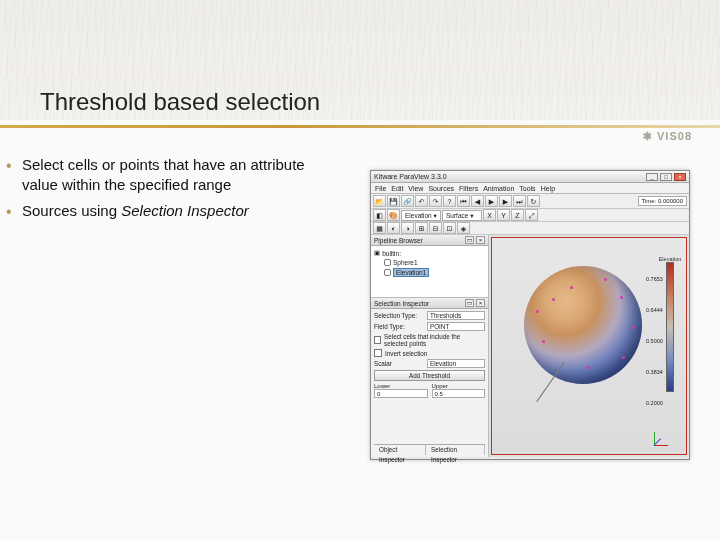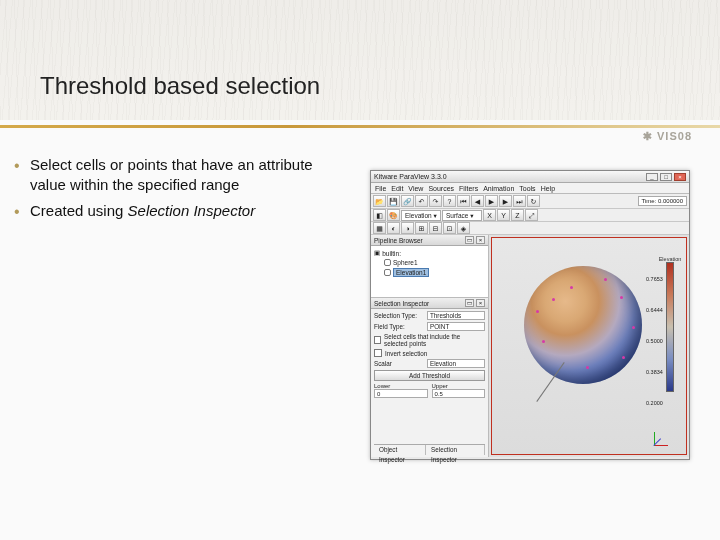--- a/index.html
+++ b/index.html
@@ -12,35 +12,35 @@
   }
   .texture {
     position: absolute; top: 0; left: 0; width: 720px; height: 120px;
     background:
       repeating-linear-gradient(95deg, rgba(180,175,165,0.15) 0px, rgba(180,175,165,0.15) 1px, transparent 1px, transparent 6px),
       repeating-linear-gradient(88deg, rgba(160,155,145,0.12) 0px, rgba(160,155,145,0.12) 1px, transparent 1px, transparent 9px),
       linear-gradient(#e8e5de, #f0ede6);
     opacity: 0.6;
   }
   .slide-title {
-    position: absolute; top: 72px; left: 40px;
+    position: absolute; top: 88px; left: 40px;
     font-size: 24px; color: #222;
   }
   .gold-rule {
     position: absolute; top: 125px; left: 0; width: 720px; height: 3px;
     background: linear-gradient(90deg, #d4a94a 0%, #c8983a 40%, #e8d8a8 100%);
   }
   .logo {
     position: absolute; top: 130px; right: 28px;
     font-size: 11px; font-weight: bold; color: #a8a49a;
     letter-spacing: 1px;
     margin-left: 34px;
   }
   .content {
-    position: absolute; top: 155px; left: 12px; width: 330px;
+    position: absolute; top: 155px; left: 4px; width: 330px;
     font-size: 15px; color: #111; line-height: 1.35;
   }
   .content ul { list-style: none; }
   .content li { padding-left: 18px; position: relative; margin-bottom: 5px; }
   .content li::before {
     content: "•"; position: absolute; left: 2px; color: #b29a5a; font-size: 16px;
   }
   .italic { font-style: italic; }
 
   
@@ -127,21 +127,21 @@
 
 <div class="texture"></div>
 
 <div class="slide-title">Threshold based selection</div>
 <div class="gold-rule"></div>
 <div class="logo">✱ <span>VIS08</span></div>
 
 <div class="content">
   <ul>
     <li><span>Select cells or points that have an attribute value within the specified range</span></li>
-    <li><span>Created using </span><span class="italic">Selection Inspector</span></li>
+    <li><span>Sources using </span><span class="italic">Selection Inspector</span></li>
   </ul>
 </div>
 
 <div class="app">
   <div class="titlebar">
     <span>Kitware ParaView 3.3.0</span>
     <div class="winbtns">
       <div class="winbtn">_</div>
       <div class="winbtn">□</div>
       <div class="winbtn close">×</div>

